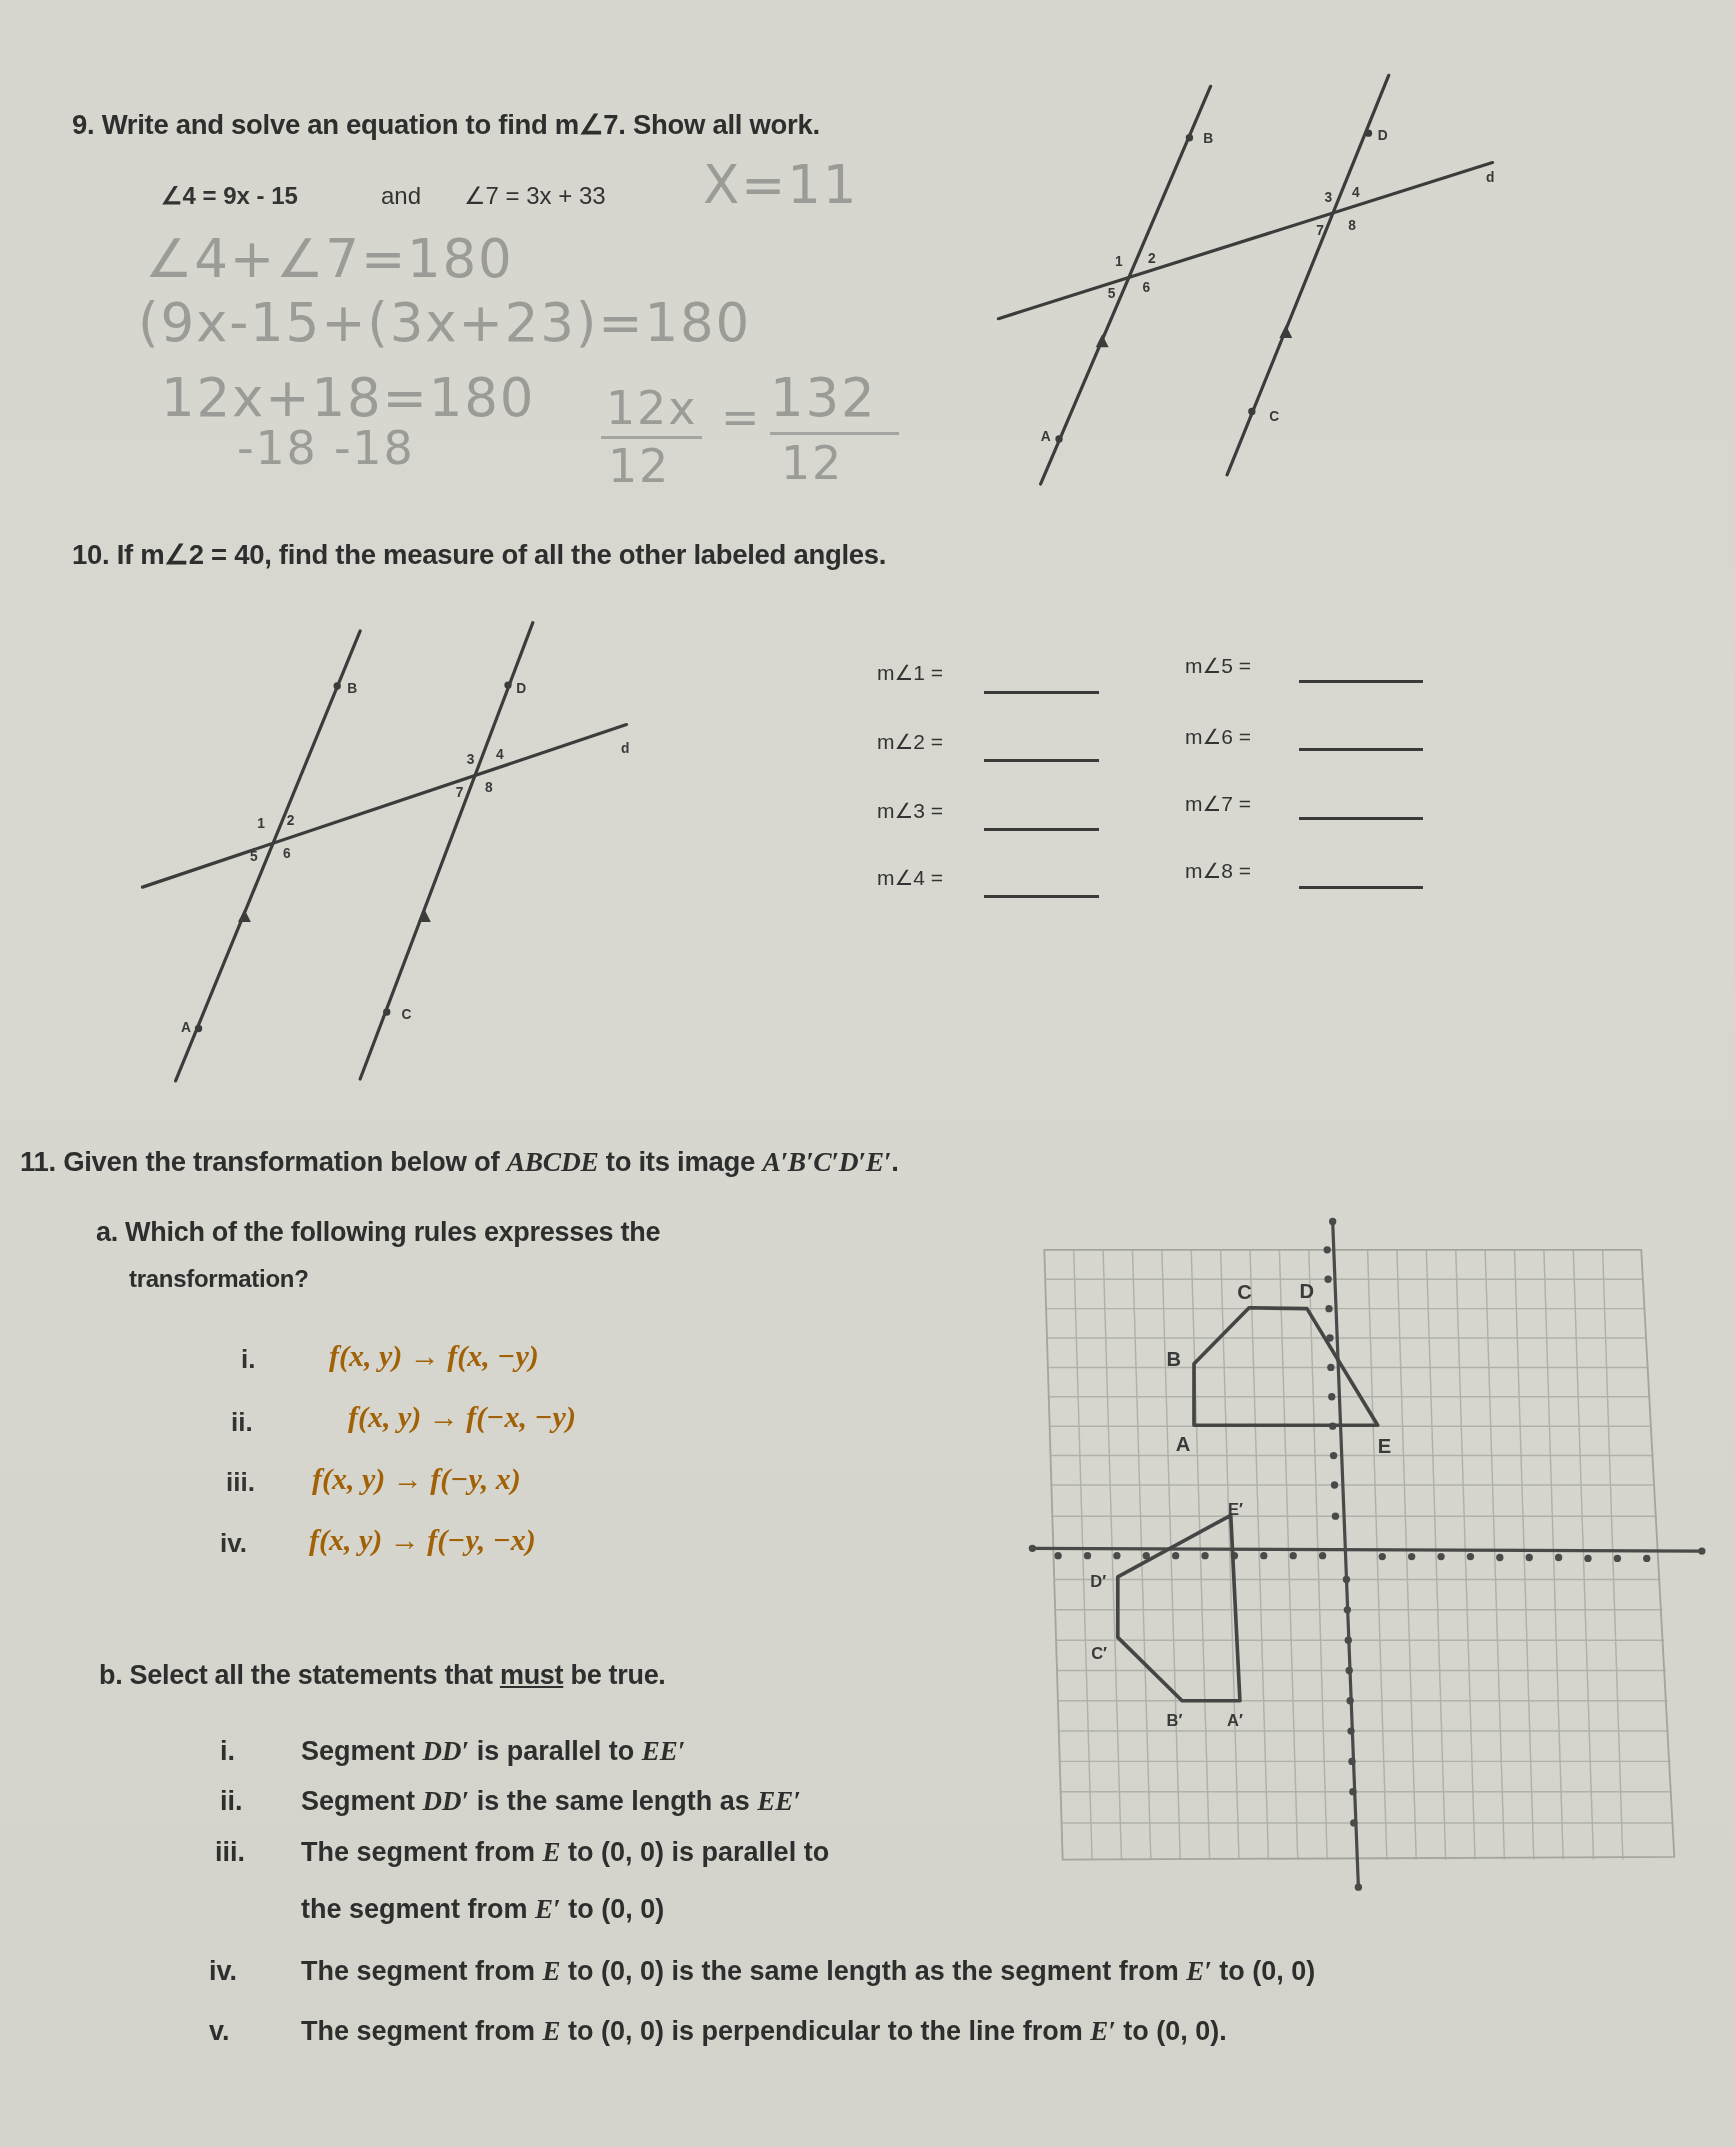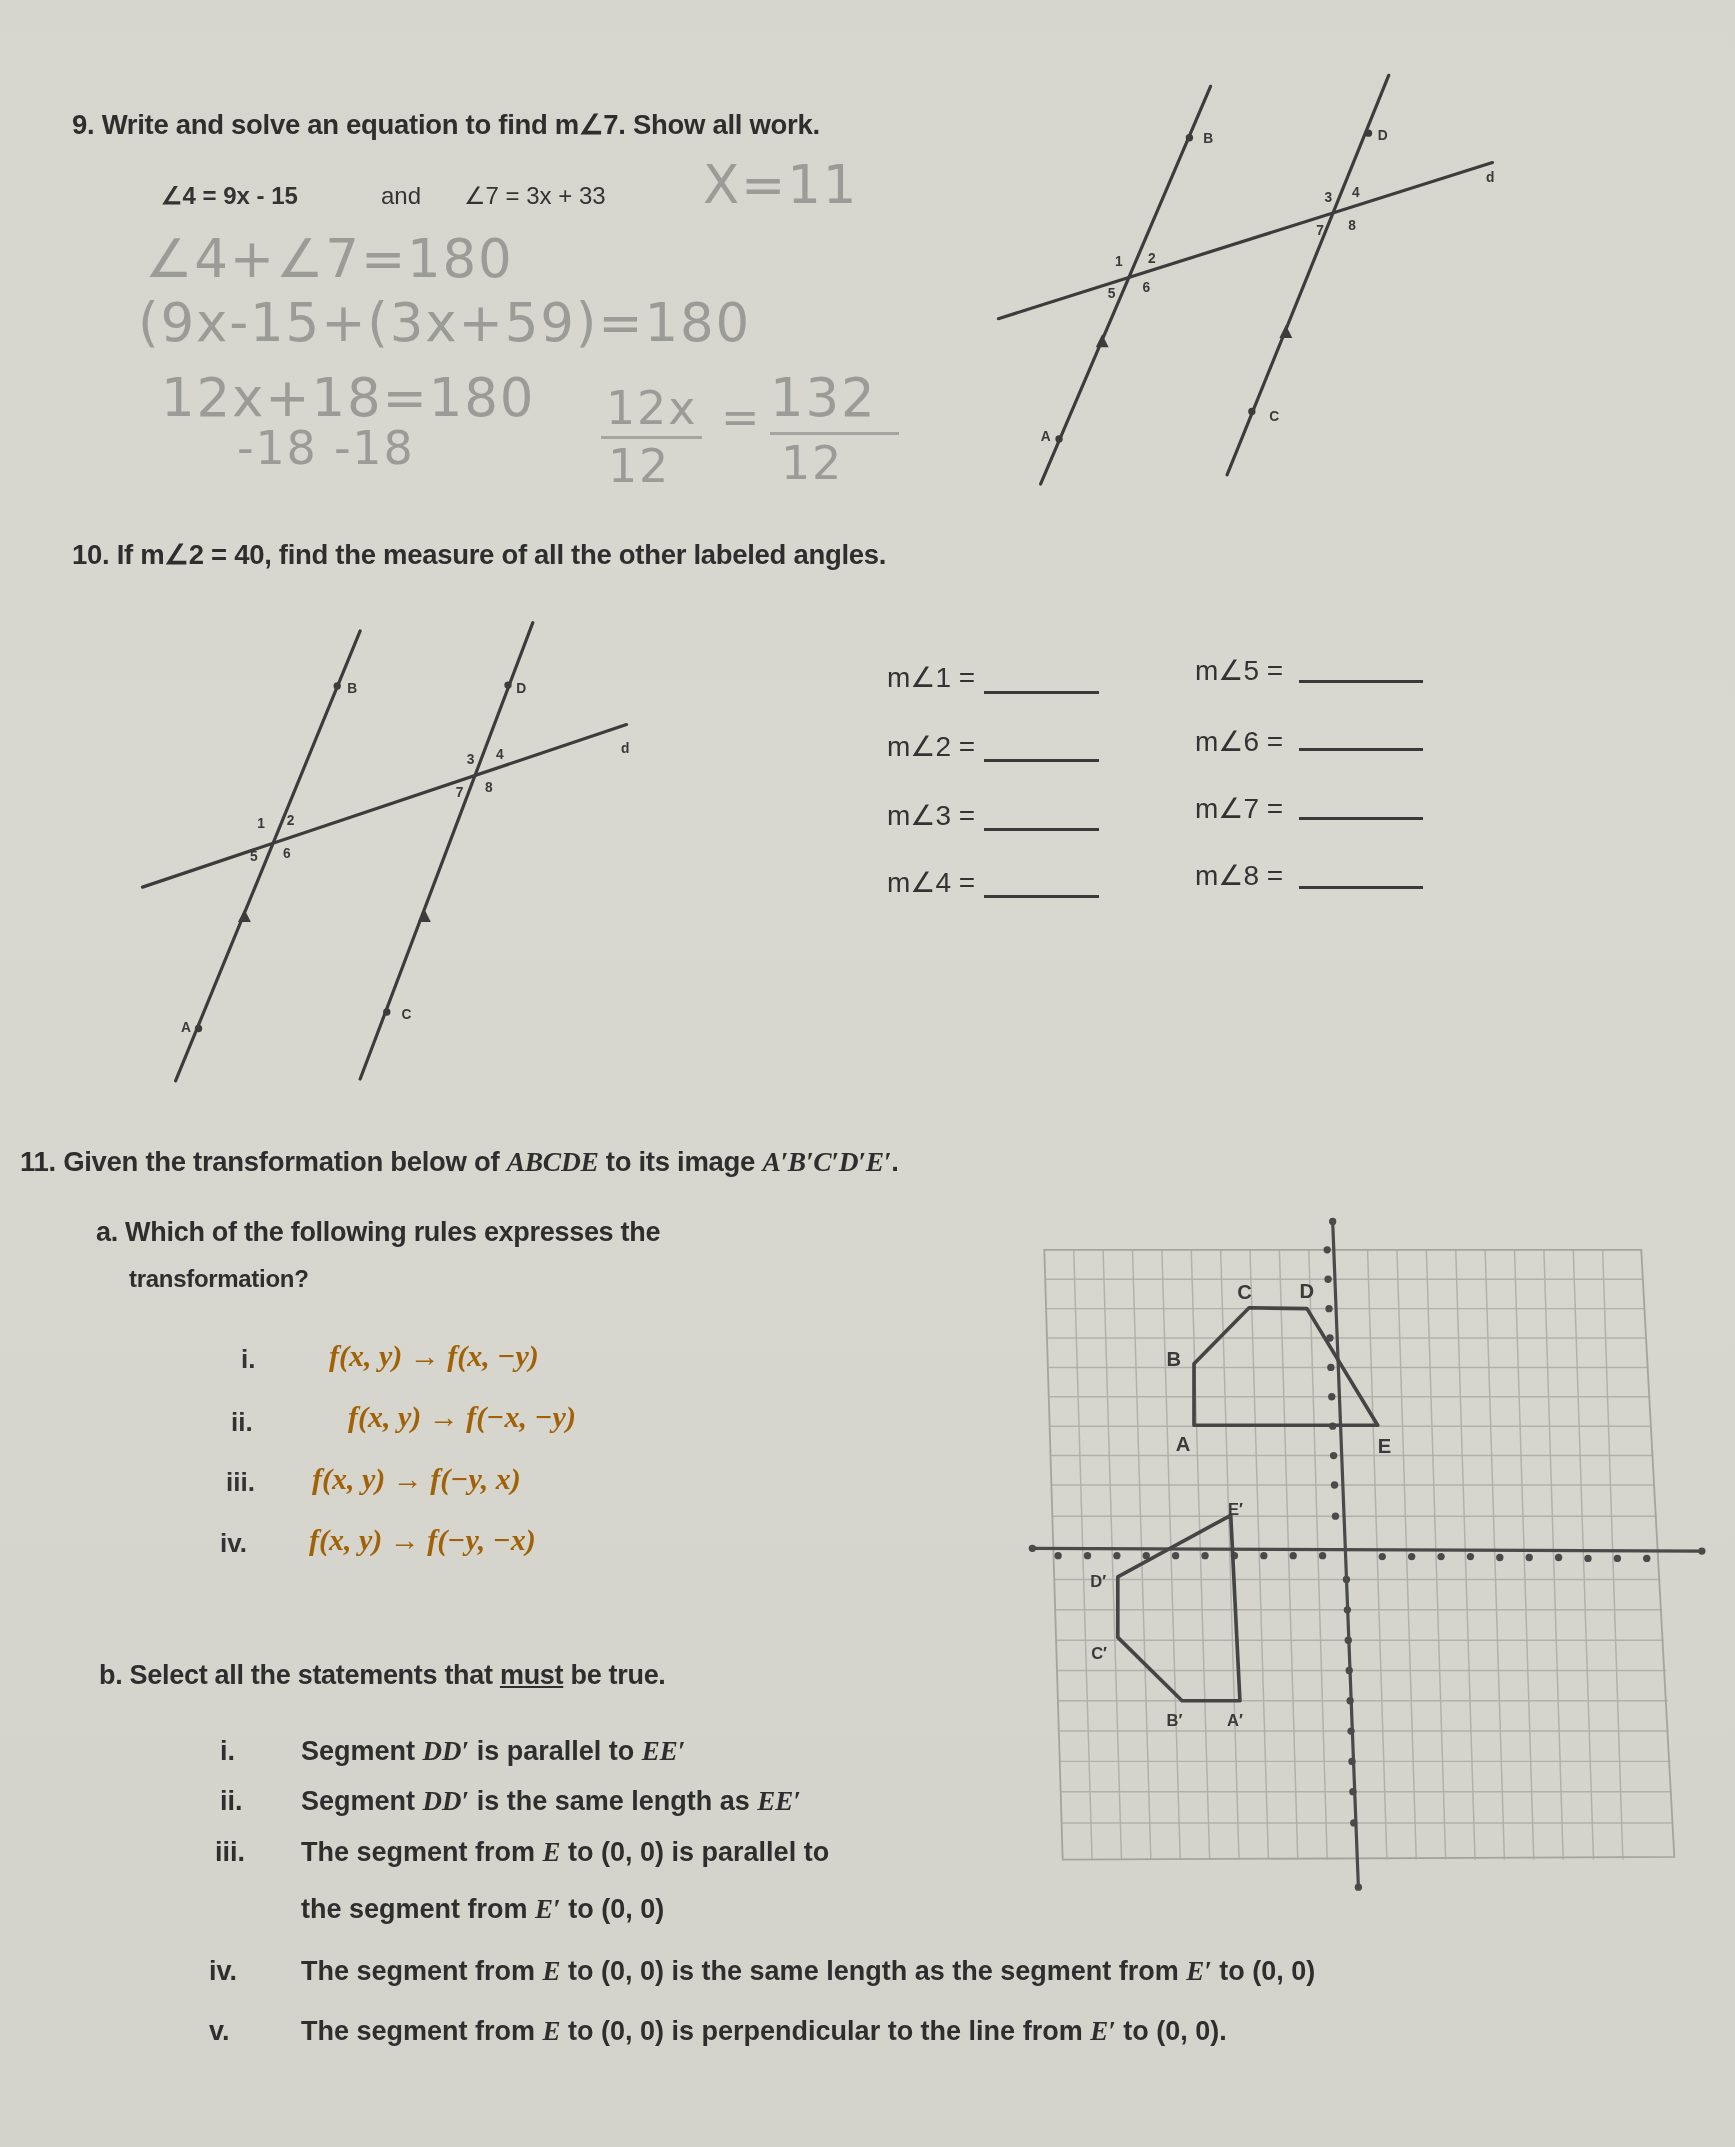--- a/index.html
+++ b/index.html
@@ -6,41 +6,41 @@
   body {
     width:1736px; height:2148px; position:relative; overflow:hidden;
     background: linear-gradient(180deg,#d6d6ce 0%,#d8d8d1 40%,#d3d3cb 100%);
     font-family:"Liberation Sans", sans-serif; color:#2b2b2b;
   }
   .abs { position:absolute; white-space:nowrap; }
   .q { font-weight:bold; font-size:27.5px; color:#2e2e2e; letter-spacing:-0.3px; }
   .eq { font-size:24px; color:#333; }
   .hand { font-family:"DejaVu Sans", sans-serif; color:#9b9b98; font-size:53px; font-weight:normal; letter-spacing:1.8px; }
   .hand.sm { font-size:46px; }
-  .ans-label { font-size:28px; color:#333;margin-left:10px; }
+  .ans-label { font-size:21px; color:#333; }
   .blank { position:absolute; height:2.8px; background:#3a3a3a; }
   .rule-num { font-weight:bold; font-size:26px; color:#333; }
   .rule { font-family:"Liberation Serif", serif; font-style:italic; font-weight:bold; font-size:30px; color:#a16207; }
   .stmt { font-weight:bold; font-size:27px; color:#2e2e2e; }
   .stmt i { font-family:"Liberation Serif", serif; font-weight:bold; }
   .u { text-decoration:underline; }
   svg { position:absolute; left:0; top:0; }
   .lbl { font-family:"Liberation Sans", sans-serif; font-weight:bold; fill:#3a3a3a; }
 </style>
 </head>
 <body>
 
 <div class="abs q" style="left:72px;top:108px;">9.  Write and solve an equation to find m∠7. Show all work.</div>
 <div class="abs eq" style="left:161px;top:182px;font-weight:bold;">∠4 = 9x - 15</div>
 <div class="abs eq" style="left:381px;top:182px;">and</div>
 <div class="abs eq" style="left:464px;top:182px;">∠7 = 3x + 33</div>
 
 <div class="abs hand" style="left:703px;top:154px;">X=11</div>
 <div class="abs hand" style="left:145px;top:228px;">∠4+∠7=180</div>
-<div class="abs hand" style="left:138px;top:292px;">(9x-15+(3x+59)=180</div>
+<div class="abs hand" style="left:138px;top:292px;">(9x-15+(3x+23)=180</div>
 <div class="abs hand" style="left:161px;top:367px;">12x+18=180</div>
 <div class="abs hand sm" style="left:237px;top:421px;">-18   -18</div>
 <div class="abs hand sm" style="left:606px;top:381px;">12x</div>
 <div class="abs" style="left:601px;top:436px;width:101px;height:2.8px;background:#a4a4a0;"></div>
 <div class="abs hand sm" style="left:608px;top:439px;">12</div>
 <div class="abs hand sm" style="left:721px;top:390px;">=</div>
 <div class="abs hand" style="left:770px;top:367px;">132</div>
 <div class="abs" style="left:770px;top:432px;width:129px;height:2.8px;background:#a4a4a0;"></div>
 <div class="abs hand sm" style="left:781px;top:436px;">12</div>
 

